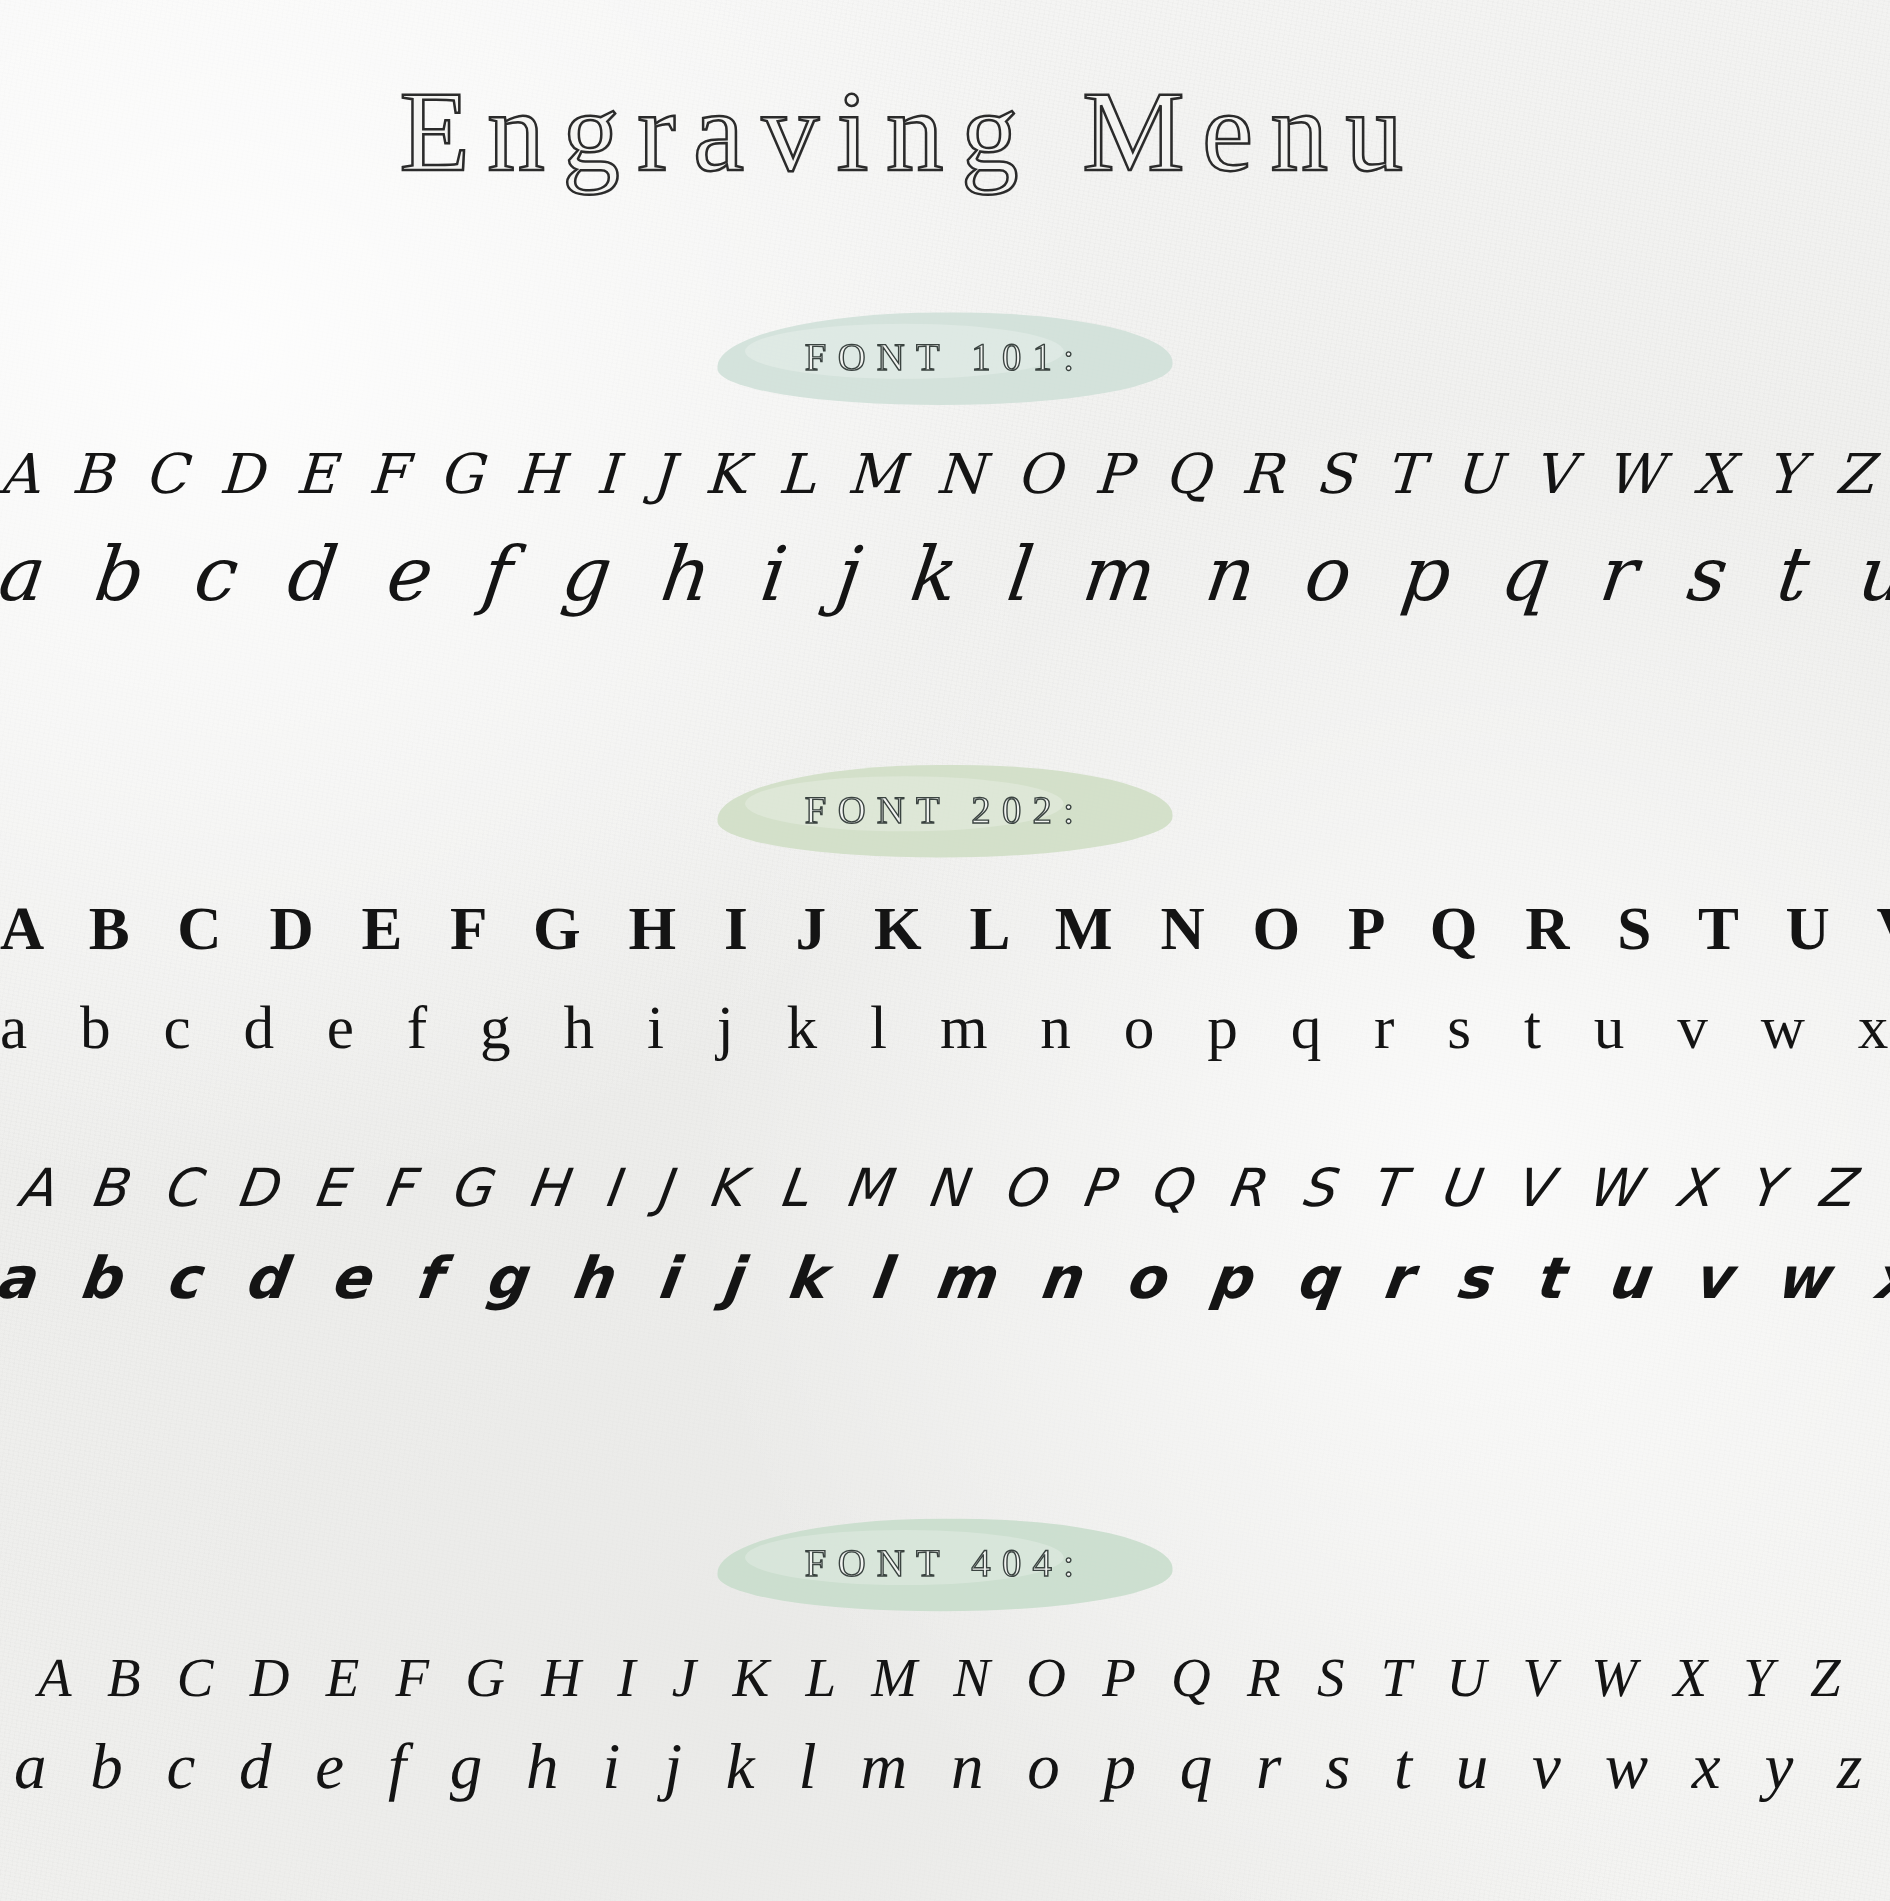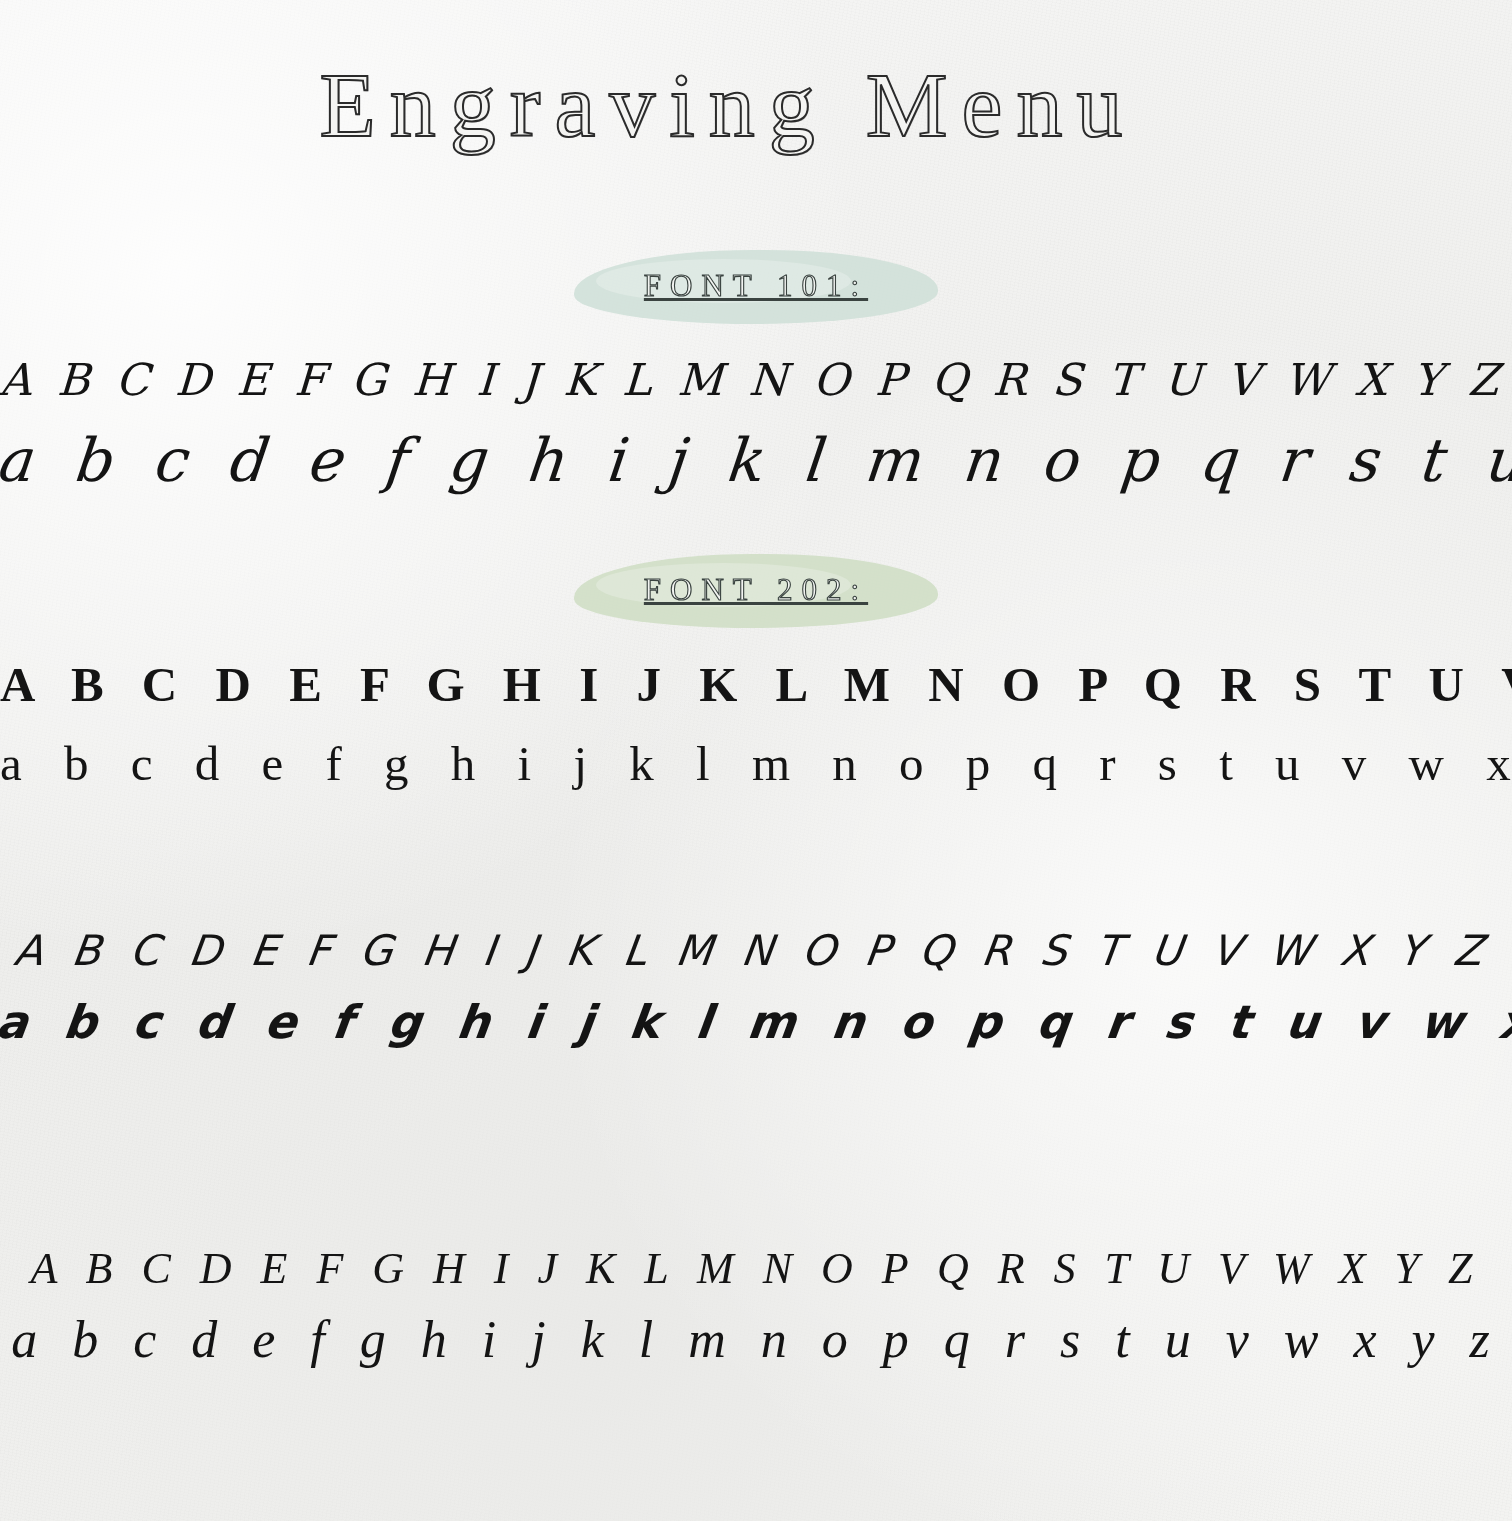--- a/index.html
+++ b/index.html
@@ -87,21 +87,20 @@
     background: rgba(255,255,255,0.25);
   }
   .label {
     position: relative;
     font-family: "Liberation Serif", serif;
     font-size: 31px;
     letter-spacing: 9px;
     color: #f2f4f1;
     -webkit-text-stroke: 1.1px #3a4340;
     white-space: nowrap;
-    text-decoration: underline;
   }
 
   .alpha {
     display: block;
     white-space: nowrap;
     color: #141414;
   }
 
   
   .f101-upper {
@@ -181,31 +180,35 @@
 
   <div class="font-block" style="top: 250px;">
     <div class="swash-wrap">
       <div class="swash" style="background:#cfe0d8;"></div>
       <div class="label">FONT 101:</div>
     </div>
     <div class="alpha f101-upper">A B C D E F G H I J K L M N O P Q R S T U V W X Y Z</div>
     <div class="alpha f101-lower">a b c d e f g h i j k l m n o p q r s t u v w x y z</div>
   </div>
 
-  <div class="font-block" style="top: 554px;">
+  <div class="font-block" style="top: 612px;">
     <div class="swash-wrap">
       <div class="swash" style="background:#cfdec4;"></div>
       <div class="label">FONT 202:</div>
     </div>
     <div class="alpha f202-upper">A B C D E F G H I J K L M N O P Q R S T U V W X Y Z</div>
     <div class="alpha f202-lower">a b c d e f g h i j k l m n o p q r s t u v w x y z</div>
   </div>
 
   <div class="font-block" style="top: 898px;">
     <div class="alpha f303-upper">A B C D E F G H I J K L M N O P Q R S T U V W X Y Z</div>
     <div class="alpha f303-lower">a b c d e f g h i j k l m n o p q r s t u v w x y z</div>
   </div>
 
   <div class="font-block" style="top: 1215px;">
+    <div class="swash-wrap">
+      <div class="swash" style="background:#c7ddcb;"></div>
+      <div class="label">FONT 404:</div>
+    </div>
     <div class="alpha f404-upper">A B C D E F G H I J K L M N O P Q R S T U V W X Y Z</div>
     <div class="alpha f404-lower">a b c d e f g h i j k l m n o p q r s t u v w x y z</div>
   </div>
 </div>
 
 </body></html>

